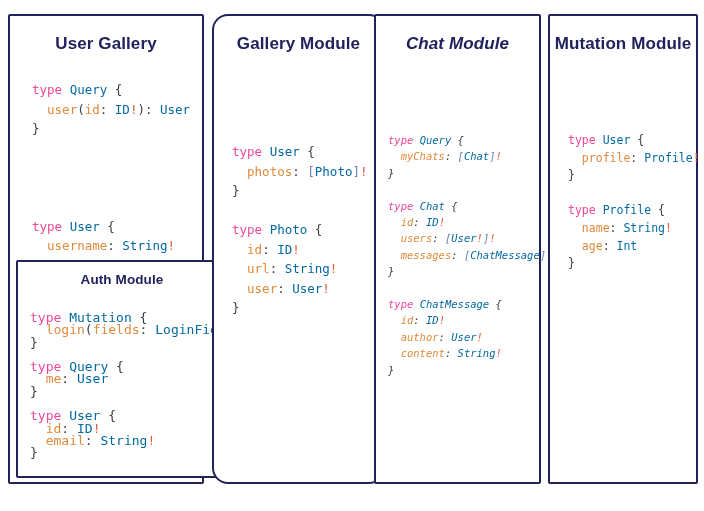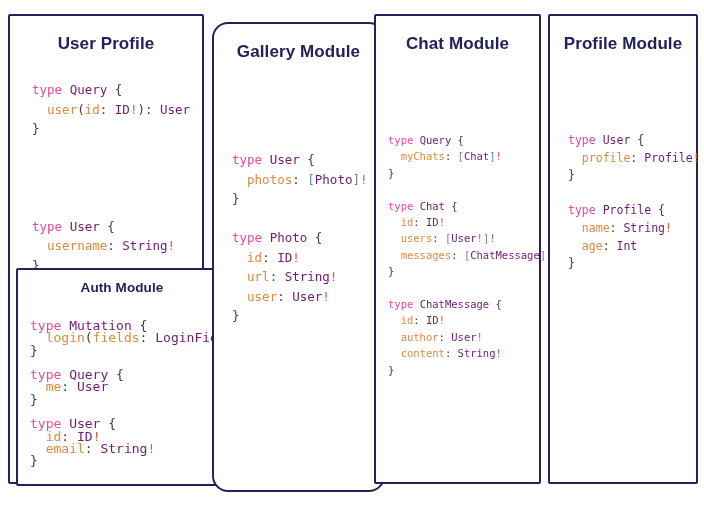--- a/index.html
+++ b/index.html
@@ -55,31 +55,31 @@
     white-space: pre;
     color: #3b3b44;
   }
 
   .code-block {
     margin: 0;
   }
 
   
   .kw   { color: #ec4899; }   
-  .tn   { color: #701a75; }   
+  .tn   { color: #0369a1; }   
   .fld  { color: #e08a3c; }   
   .pun  { color: #3b3b44; }   
   .brk  { color: #6a80b5; }   
   .bang { color: #e05a3c; }   
 
   
   #panel-user    { left: 8px;   top: 14px; width: 196px; height: 470px; }
-  #panel-auth    { left: 6px;   top: 252px; width: 212px; height: 218px; }
-  #panel-gallery { left: 212px; top: 22px; width: 173px; height: 470px; border-radius: 16px; }
-  #panel-chat    { left: 374px; top: 14px; width: 167px; height: 470px; }
+  #panel-auth    { left: 6px;   top: 244px; width: 212px; height: 218px; }
+  #panel-gallery { left: 212px; top: 14px; width: 173px; height: 470px; border-radius: 16px; }
+  #panel-chat    { left: 374px; top: 14px; width: 167px; height: 470px; font-style: italic; }
   #panel-profile { left: 548px; top: 14px; width: 150px; height: 470px; }
 
   
   #user-code {
     position: absolute;
     left: 22px;
     top: 64px;
     font-size: 12.5px;
     line-height: 19.5px;
   }
@@ -120,37 +120,37 @@
     line-height: 17.6px;
   }
   #profile-code .gap { display: block; height: 17.6px; }
 </style>
 </head>
 <body>
 
 <div id="board">
 
   <div class="panel" id="panel-user">
-    <div class="panel-title">User Profile</div>
+    <div class="panel-title">User Gallery</div>
     <div class="code code-block" id="user-code"><div><span class="kw">type</span>&nbsp;<span class="tn">Query</span>&nbsp;<span class="pun">{</span></div><div>&nbsp;&nbsp;<span class="fld">user</span><span class="pun">(</span><span class="fld">id</span><span class="pun">:</span>&nbsp;<span class="tn">ID</span><span class="bang">!</span><span class="pun">)</span><span class="pun">:</span>&nbsp;<span class="tn">User</span></div><div><span class="pun">}</span></div><span class="gap"></span><span class="gap"></span><div><span class="kw">type</span>&nbsp;<span class="tn">User</span>&nbsp;<span class="pun">{</span></div><div>&nbsp;&nbsp;<span class="fld">username</span><span class="pun">:</span>&nbsp;<span class="tn">String</span><span class="bang">!</span></div><div><span class="pun">}</span></div></div>
 
     <div class="panel nested" id="panel-auth">
       <div class="panel-title">Auth Module</div>
       <div class="code code-block" id="auth-code"><div><span class="kw">type</span>&nbsp;<span class="tn">Mutation</span>&nbsp;<span class="pun">{</span></div><div>&nbsp;&nbsp;<span class="fld">login</span><span class="pun">(</span><span class="fld">fields</span><span class="pun">:</span>&nbsp;<span class="tn">LoginFields</span><span class="pun">)</span><span class="pun">:</span>&nbsp;<span class="tn">User</span></div><div><span class="pun">}</span></div><span class="gap"></span><div><span class="kw">type</span>&nbsp;<span class="tn">Query</span>&nbsp;<span class="pun">{</span></div><div>&nbsp;&nbsp;<span class="fld">me</span><span class="pun">:</span>&nbsp;<span class="tn">User</span></div><div><span class="pun">}</span></div><span class="gap"></span><div><span class="kw">type</span>&nbsp;<span class="tn">User</span>&nbsp;<span class="pun">{</span></div><div>&nbsp;&nbsp;<span class="fld">id</span><span class="pun">:</span>&nbsp;<span class="tn">ID</span><span class="bang">!</span></div><div>&nbsp;&nbsp;<span class="fld">email</span><span class="pun">:</span>&nbsp;<span class="tn">String</span><span class="bang">!</span></div><div><span class="pun">}</span></div></div>
     </div>
   </div>
 
   <div class="panel" id="panel-gallery">
     <div class="panel-title">Gallery Module</div>
     <div class="code code-block" id="gallery-code"><div><span class="kw">type</span>&nbsp;<span class="tn">User</span>&nbsp;<span class="pun">{</span></div><div>&nbsp;&nbsp;<span class="fld">photos</span><span class="pun">:</span>&nbsp;<span class="brk">[</span><span class="tn">Photo</span><span class="brk">]</span><span class="bang">!</span></div><div><span class="pun">}</span></div><span class="gap"></span><div><span class="kw">type</span>&nbsp;<span class="tn">Photo</span>&nbsp;<span class="pun">{</span></div><div>&nbsp;&nbsp;<span class="fld">id</span><span class="pun">:</span>&nbsp;<span class="tn">ID</span><span class="bang">!</span></div><div>&nbsp;&nbsp;<span class="fld">url</span><span class="pun">:</span>&nbsp;<span class="tn">String</span><span class="bang">!</span></div><div>&nbsp;&nbsp;<span class="fld">user</span><span class="pun">:</span>&nbsp;<span class="tn">User</span><span class="bang">!</span></div><div><span class="pun">}</span></div></div>
   </div>
 
   <div class="panel" id="panel-chat">
     <div class="panel-title">Chat Module</div>
     <div class="code code-block" id="chat-code"><div><span class="kw">type</span>&nbsp;<span class="tn">Query</span>&nbsp;<span class="pun">{</span></div><div>&nbsp;&nbsp;<span class="fld">myChats</span><span class="pun">:</span>&nbsp;<span class="brk">[</span><span class="tn">Chat</span><span class="brk">]</span><span class="bang">!</span></div><div><span class="pun">}</span></div><span class="gap"></span><div><span class="kw">type</span>&nbsp;<span class="tn">Chat</span>&nbsp;<span class="pun">{</span></div><div>&nbsp;&nbsp;<span class="fld">id</span><span class="pun">:</span>&nbsp;<span class="tn">ID</span><span class="bang">!</span></div><div>&nbsp;&nbsp;<span class="fld">users</span><span class="pun">:</span>&nbsp;<span class="brk">[</span><span class="tn">User</span><span class="bang">!</span><span class="brk">]</span><span class="bang">!</span></div><div>&nbsp;&nbsp;<span class="fld">messages</span><span class="pun">:</span>&nbsp;<span class="brk">[</span><span class="tn">ChatMessage</span><span class="brk">]</span><span class="bang">!</span></div><div><span class="pun">}</span></div><span class="gap"></span><div><span class="kw">type</span>&nbsp;<span class="tn">ChatMessage</span>&nbsp;<span class="pun">{</span></div><div>&nbsp;&nbsp;<span class="fld">id</span><span class="pun">:</span>&nbsp;<span class="tn">ID</span><span class="bang">!</span></div><div>&nbsp;&nbsp;<span class="fld">author</span><span class="pun">:</span>&nbsp;<span class="tn">User</span><span class="bang">!</span></div><div>&nbsp;&nbsp;<span class="fld">content</span><span class="pun">:</span>&nbsp;<span class="tn">String</span><span class="bang">!</span></div><div><span class="pun">}</span></div></div>
   </div>
 
   <div class="panel" id="panel-profile">
-    <div class="panel-title">Profile Module</div>
+    <div class="panel-title">Mutation Module</div>
     <div class="code code-block" id="profile-code"><div><span class="kw">type</span>&nbsp;<span class="tn">User</span>&nbsp;<span class="pun">{</span></div><div>&nbsp;&nbsp;<span class="fld">profile</span><span class="pun">:</span>&nbsp;<span class="tn">Profile</span><span class="bang">!</span></div><div><span class="pun">}</span></div><span class="gap"></span><div><span class="kw">type</span>&nbsp;<span class="tn">Profile</span>&nbsp;<span class="pun">{</span></div><div>&nbsp;&nbsp;<span class="fld">name</span><span class="pun">:</span>&nbsp;<span class="tn">String</span><span class="bang">!</span></div><div>&nbsp;&nbsp;<span class="fld">age</span><span class="pun">:</span>&nbsp;<span class="tn">Int</span></div><div><span class="pun">}</span></div></div>
   </div>
 
 </div>
 
 </body></html>

